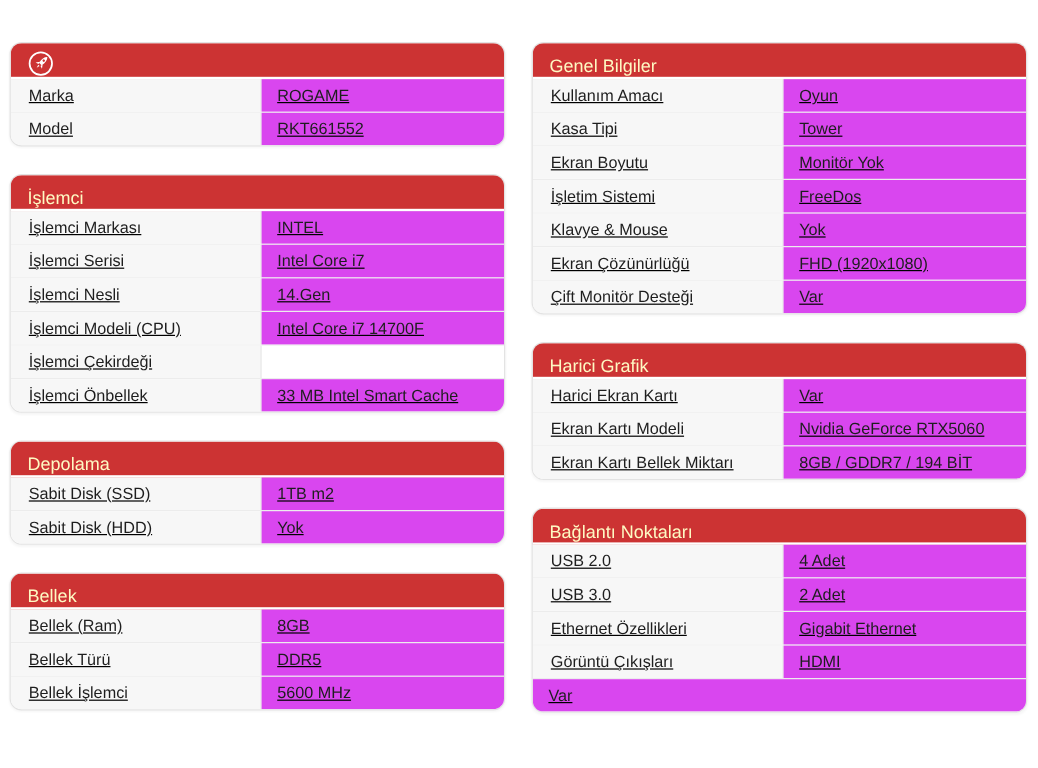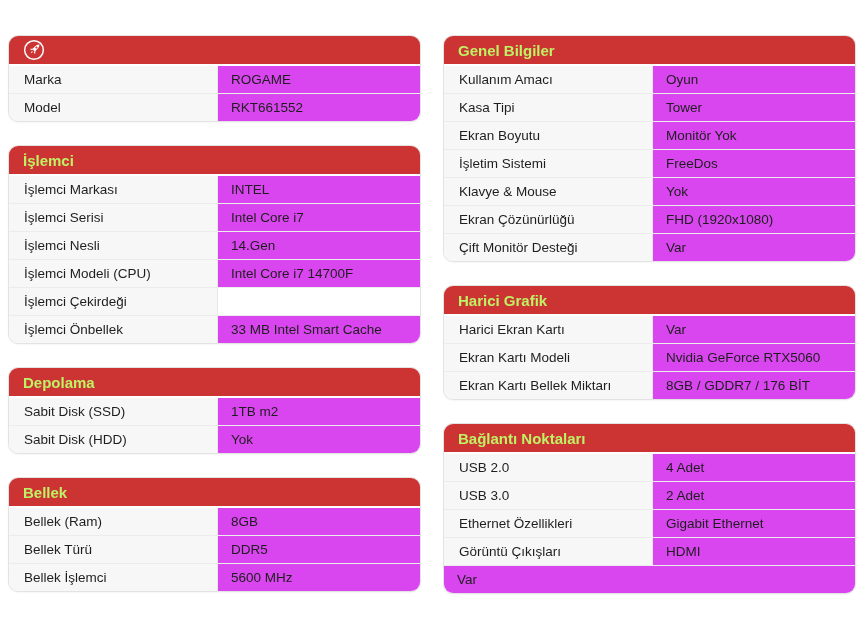--- a/index.html
+++ b/index.html
@@ -26,37 +26,38 @@
   }
   .spec-table {
     border: 1px solid #e3e3e3;
     border-radius: 10px;
     overflow: hidden;
     background: #ffffff;
     box-shadow: 0 1px 2px rgba(0,0,0,0.04);
   }
   .spec-header {
     background: #cc3333;
-    color: #bef264;
+    color: #fef9c3;
     height: 28px;
     display: flex;
-    align-items: center;
+    align-items: flex-end;
     padding: 0 14px;
-    font-weight: bold;
+    font-weight: normal;
     font-size: 15px;
     border-bottom: 2px solid #ffffff;
   }
   .spec-header .logo {
     display: inline-flex;
     align-items: center;
   }
   .spec-row {
     display: flex;
     border-bottom: 1px solid #ececec;
     min-height: 27px;
+    text-decoration: underline;
   }
   .spec-row:last-child { border-bottom: none; }
   .spec-row .label {
     flex: 0 0 209px;
     box-sizing: border-box;
     background: #f7f7f7;
     border-right: 1px solid #e8e8e8;
     padding: 0 8px 0 15px;
     display: flex;
     align-items: center;
@@ -242,21 +243,21 @@
     <div class="value">Var</div>
   </div>
 
   <div class="spec-row">
     <div class="label">Ekran Kartı Modeli</div>
     <div class="value">Nvidia GeForce RTX5060</div>
   </div>
 
   <div class="spec-row">
     <div class="label">Ekran Kartı Bellek Miktarı</div>
-    <div class="value">8GB / GDDR7 / 176 BİT</div>
+    <div class="value">8GB / GDDR7 / 194 BİT</div>
   </div>
 </div>
   </section>
 
   <section class="spec-table">
     <header class="spec-header">
 
       <span class="title">Bağlantı Noktaları</span>
     </header>
     <div class="rows">

